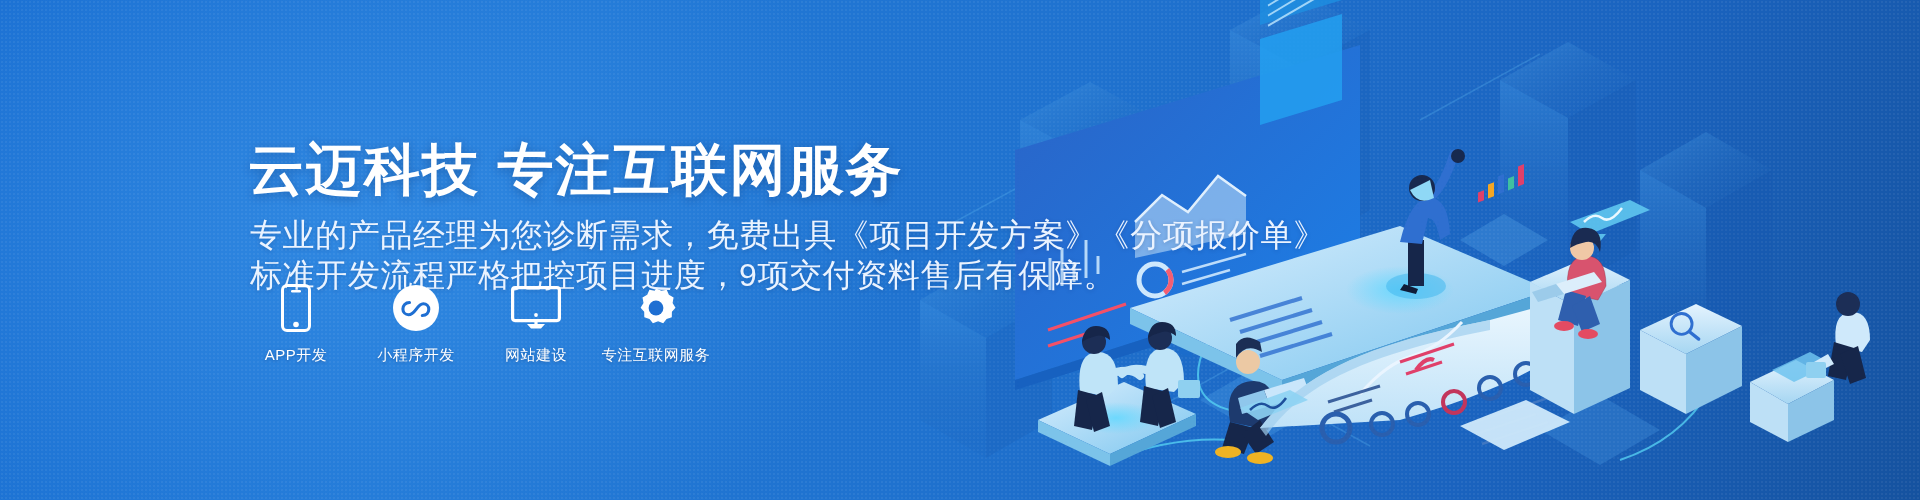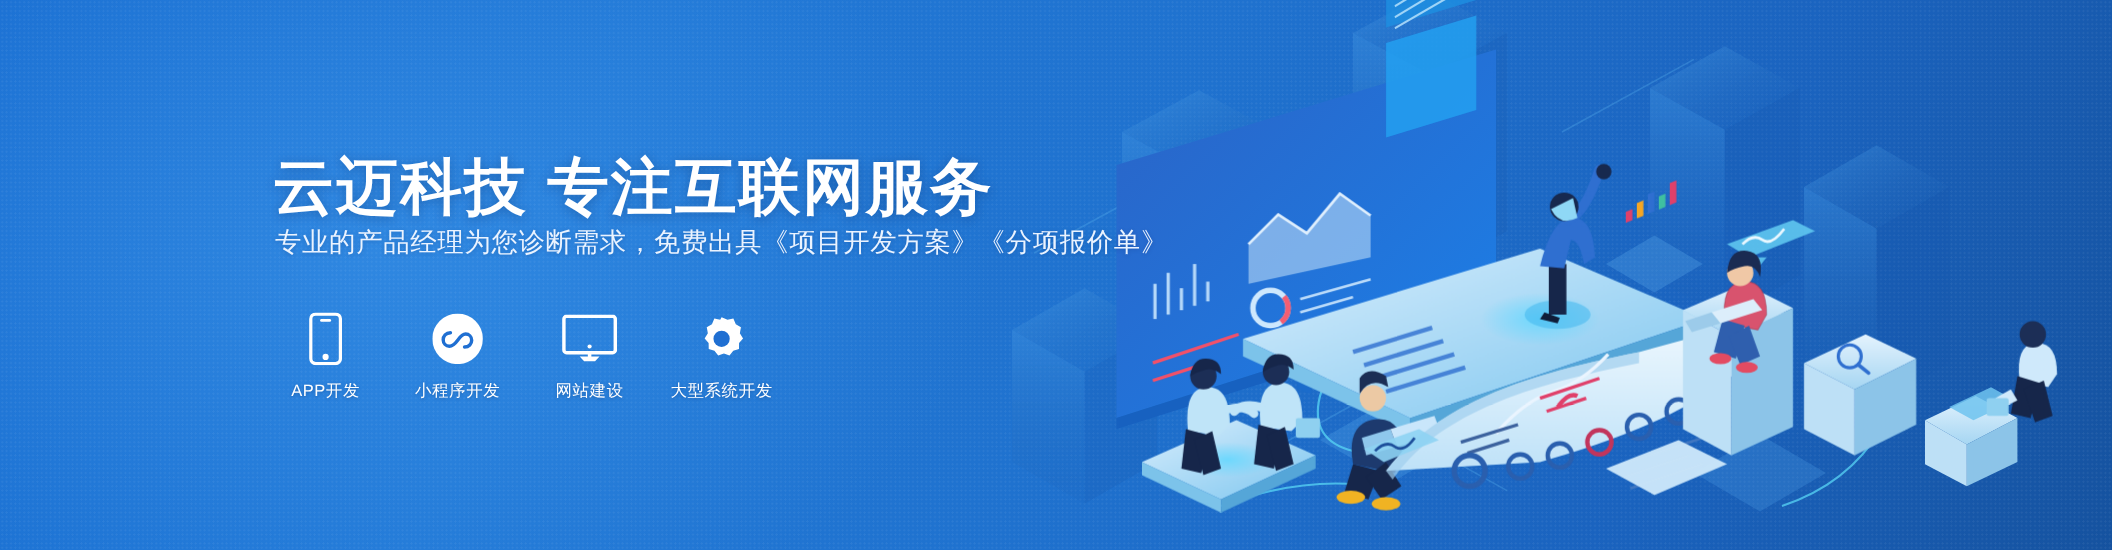--- a/index.html
+++ b/index.html
@@ -29,21 +29,21 @@
   .content{position:absolute;left:248px;top:0;width:950px;height:500px;}
   .headline{
     position:absolute;top:104px;left:0;
     font-size:56px;line-height:1;font-weight:700;color:#ffffff;
     letter-spacing:2px;
     text-shadow:0 2px 10px rgba(0,30,80,.28);
     white-space:nowrap;
   }
   .sub{
     position:absolute;left:2px;
-    font-size:24px;line-height:1.62;color:#eaf3ff;
+    font-size:32px;line-height:1.62;color:#eaf3ff;
     letter-spacing:.6px;white-space:nowrap;
     text-shadow:0 1px 4px rgba(0,30,80,.22);
   }
   .sub1{top:178px;}
   .sub2{top:218px;}
 
   
   .icons{position:absolute;left:2px;top:282px;display:flex;align-items:flex-end;gap:28px;}
   .icon-item{
     width:92px;display:flex;flex-direction:column;align-items:center;
@@ -335,20 +335,21 @@
         <rect x="588" y="414" width="6" height="20" fill="#e0406a" transform="skewY(-22)"></rect>
       </g>
     </g>
   </svg>
 
   <div class="content">
 
     <h1 class="headline">云迈科技 专注互联网服务</h1>
 
     <p class="sub sub1">专业的产品经理为您诊断需求，免费出具《项目开发方案》《分项报价单》</p>
+    <p class="sub sub2">标准开发流程严格把控项目进度，9项交付资料售后有保障。</p>
 
     <div class="icons">
 
       <div class="icon-item">
         <span class="icon-art">
           <svg width="30" height="48" viewBox="0 0 30 48">
             <rect x="1.5" y="1.5" width="27" height="45" rx="4.5" fill="none" stroke="#ffffff" stroke-width="3"></rect>
             <rect x="10" y="6" width="10" height="2.6" rx="1.3" fill="#ffffff"></rect>
             <circle cx="15" cy="40.5" r="2.8" fill="#ffffff"></circle>
           </svg>
@@ -379,18 +380,18 @@
         <span class="icon-label">网站建设</span>
       </div>
 
       <div class="icon-item">
         <span class="icon-art">
           <svg width="46" height="46" viewBox="0 0 46 46">
             <path d="M23 0.5 l5.4 2.2 l5.3 -1.1 l2.2 5 l4.7 2.8 l-1 5.3 l2.9 4.6 l-3.6 4 l-.1 5.4 l-5.2 1.6 l-3.4 4.2 l-5.1 -1.8 l-5.2 1.8 l-3.4 -4.2 l-5.2 -1.6 l-.1 -5.4 l-3.6 -4 l2.9 -4.6 l-1 -5.3 l4.7 -2.8 l2.2 -5 l5.3 1.1 Z" fill="#ffffff" transform="translate(0,3) scale(1,1.02)"></path>
             <circle cx="23" cy="23" r="7.4" fill="#1f6fd2"></circle>
           </svg>
         </span>
-        <span class="icon-label">大型系统开发</span>
+        <span class="icon-label">专注互联网服务</span>
       </div>
 
     </div>
   </div>
 </div>
 
 </body></html>

